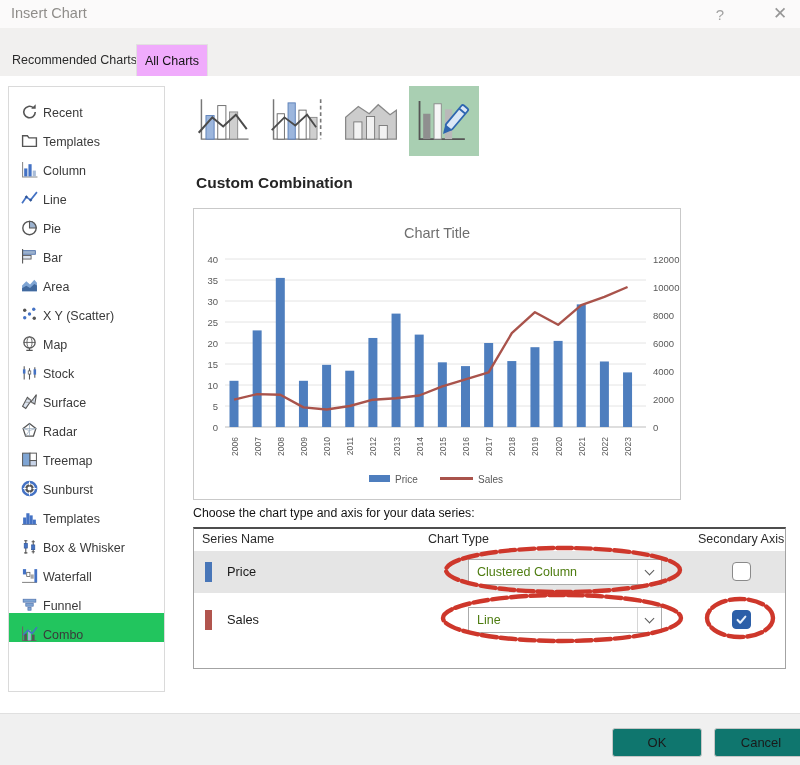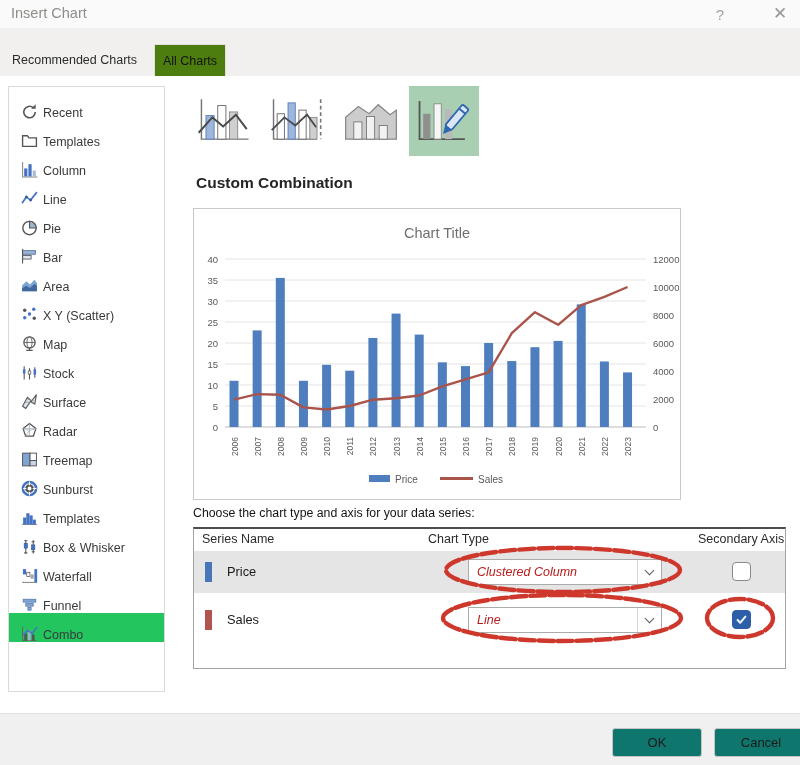--- a/index.html
+++ b/index.html
@@ -13,21 +13,21 @@
   .titlebar { position:absolute; left:0; top:0; width:800px; height:28px; background:#fbfafa; }
   .win-title { position:absolute; left:11px; top:5px; font-size:14.5px; color:#8f8d8a; }
   .help-btn { position:absolute; left:706px; top:3px; width:28px; height:22px;
     display:flex; align-items:center; justify-content:center; font-size:15px; color:#a2a2a2; }
   .close-btn { position:absolute; left:764px; top:1px; width:32px; height:24px;
     display:flex; align-items:center; justify-content:center; font-size:17px; color:#979797; }
   
   .tabband { position:absolute; left:0; top:28px; width:800px; height:48px; background:#f1f0ef; }
   .tab { position:absolute; top:16px; height:32px; line-height:32px; font-size:12.5px; color:#2b2b2b; }
   .tab-rec { left:8px; padding:0 4px; }
-  .tab-all { left:154px; width:72px; text-align:center; background:#4d7c0f; color:#141414;
+  .tab-all { left:136px; width:72px; text-align:center; background:#f0abfc; color:#141414;
     border:1px solid #e2e1e0; border-bottom:none; }
   
   .panel { position:absolute; left:0; top:76px; width:800px; height:637px; background:#fff; }
   
   .sidebar { position:absolute; left:8px; top:10px; width:157px; height:606px;
     border:1px solid #dadada; background:#fff; padding-top:4px; overflow:hidden; }
   .sb-item { height:29px; display:flex; align-items:flex-end; padding-left:12px; gap:5px;
     font-size:12.5px; color:#3a3a3a; cursor:default; }
   .sb-item.selected { background:#22c55e; }
   .sb-icon { width:17px; height:17px; flex:0 0 17px; display:flex; }
@@ -47,21 +47,21 @@
   .stable { position:absolute; left:193px; top:451px; width:593px; height:142px; background:#fff;
     border:1px solid #a3a3a3; border-top:2px solid #4d4d4d; }
   .thead { position:absolute; left:0; top:0; width:100%; height:22px; }
   .th { position:absolute; top:3px; font-size:12.5px; color:#2b2b2b; }
   .th-series { left:8px; } .th-type { left:234px; } .th-secondary { left:504px; }
   .s-row { position:absolute; left:0; width:591px; }
   .swatch { position:absolute; left:11px; width:7px; height:20px; }
   .s-name { position:absolute; left:33px; font-size:12.8px; color:#1a1a1a; }
   .dropdown { position:absolute; left:274px; width:194px; height:26px; background:#fff;
     border:1px solid #ababab; }
-  .dd-text { position:absolute; left:8px; top:0; line-height:24px; font-size:12.5px; color:#b91c1c;font-style:italic; }
+  .dd-text { position:absolute; left:8px; top:0; line-height:24px; font-size:12.5px; color:#4d7c0f; }
   .dd-btn { position:absolute; right:0; top:0; width:24px; height:24px;
     border-left:1px solid #d6d6d6; display:flex; align-items:center; justify-content:center; }
   .chev { width:7px; height:7px; border-right:1.6px solid #5a5a5a; border-bottom:1.6px solid #5a5a5a;
     transform:rotate(45deg); margin-top:-3px; }
   .cb { position:absolute; left:538px; width:19px; height:19px; border:1.6px solid #8a8a8a;
     border-radius:4px; background:#fff; display:flex; align-items:center; justify-content:center; }
   .cb.checked { background:#2c5fa8; border-color:#2c5fa8; }
   .cb svg { width:13px; height:13px; }
   
   .red-overlay { position:absolute; left:0; top:0; width:800px; height:765px; pointer-events:none; }

